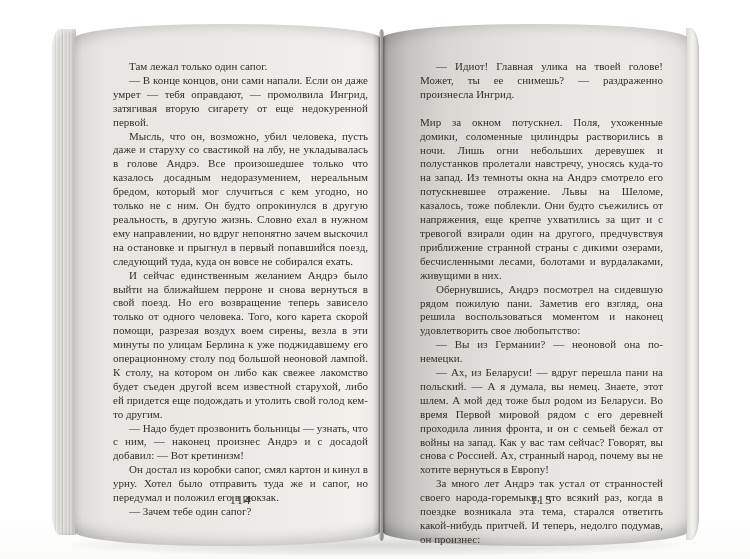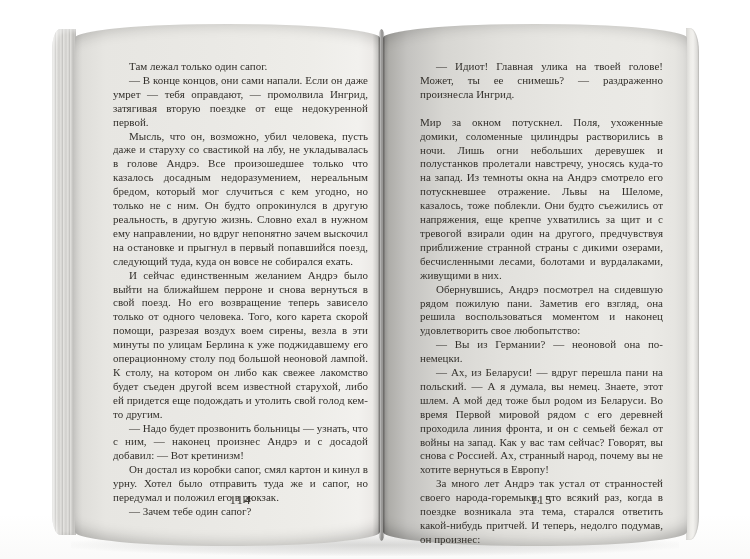--- a/index.html
+++ b/index.html
@@ -135,21 +135,21 @@
 
 <div class="scene">
   <div class="book">
 
     <div class="edge-stack-left"></div>
     <div class="edge-stack-right"></div>
 
     <div class="page page-left">
       <div class="page-text">
           <p class="para indent">Там лежал только один сапог.</p>
-          <p class="para indent">— В конце концов, они сами напали. Если он даже умрет — тебя оправдают, — промолвила Ингрид, затягивая вторую поездке от еще недокуренной первой.</p>
+          <p class="para indent">— В конце концов, они сами напали. Если он даже умрет — тебя оправдают, — промолвила Ингрид, затягивая вторую сигарету от еще недокуренной первой.</p>
           <p class="para indent">Мысль, что он, возможно, убил человека, пусть даже и старуху со свастикой на лбу, не укладывалась в голове Андрэ. Все произошедшее только что казалось досадным недоразумением, нереальным бредом, который мог случиться с кем угодно, но только не с ним. Он будто опрокинулся в другую реальность, в другую жизнь. Словно ехал в нужном ему направлении, но вдруг непонятно зачем выскочил на остановке и прыгнул в первый попавшийся поезд, следующий туда, куда он вовсе не собирался ехать.</p>
           <p class="para indent">И сейчас единственным желанием Андрэ было выйти на ближайшем перроне и снова вернуться в свой поезд. Но его возвращение теперь зависело только от одного человека. Того, кого карета скорой помощи, разрезая воздух воем сирены, везла в эти минуты по улицам Берлина к уже поджидавшему его операционному столу под большой неоновой лампой. К столу, на котором он либо как свежее лакомство будет съеден другой всем известной старухой, либо ей придется еще подождать и утолить свой голод кем-то другим.</p>
           <p class="para indent">— Надо будет прозвонить больницы — узнать, что с ним, — наконец произнес Андрэ и с досадой добавил: — Вот кретинизм!</p>
           <p class="para indent">Он достал из коробки сапог, смял картон и кинул в урну. Хотел было отправить туда же и сапог, но передумал и положил его в рюкзак.</p>
           <p class="para indent">— Зачем тебе один сапог?</p>
         </div>
       <div class="page-number">114</div>
     </div>
 
     <div class="page page-right">

